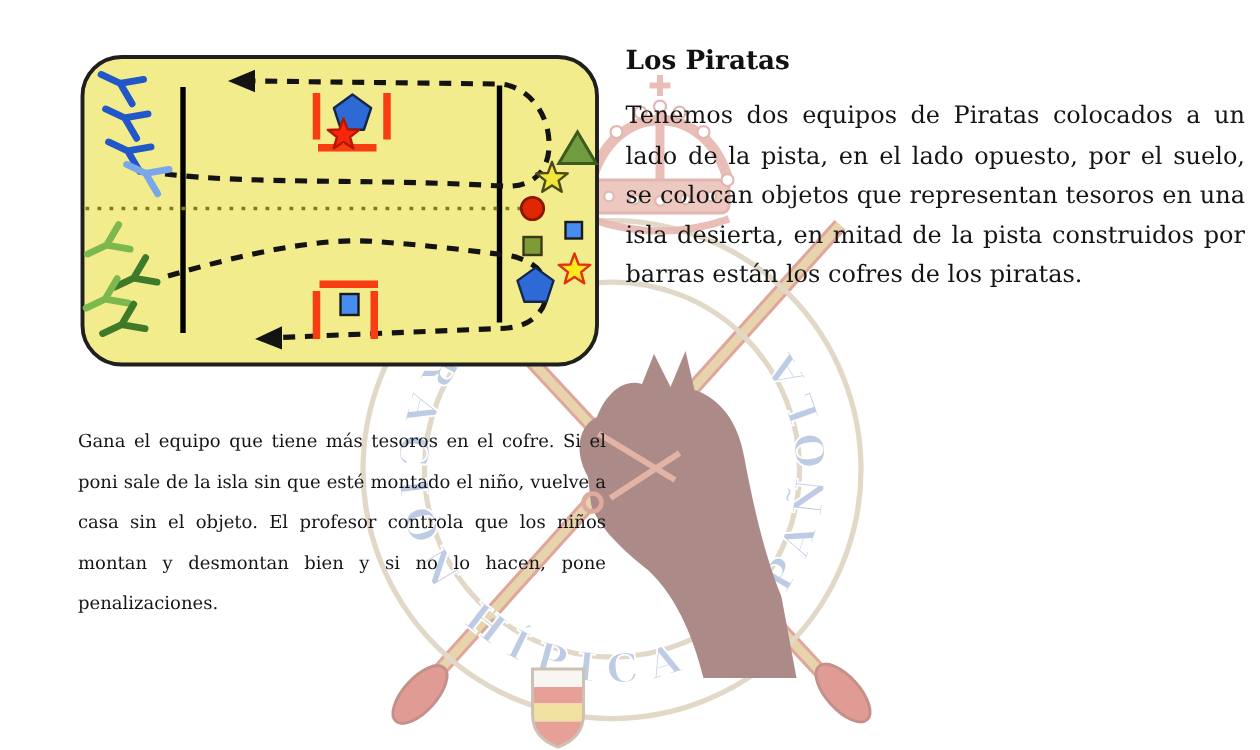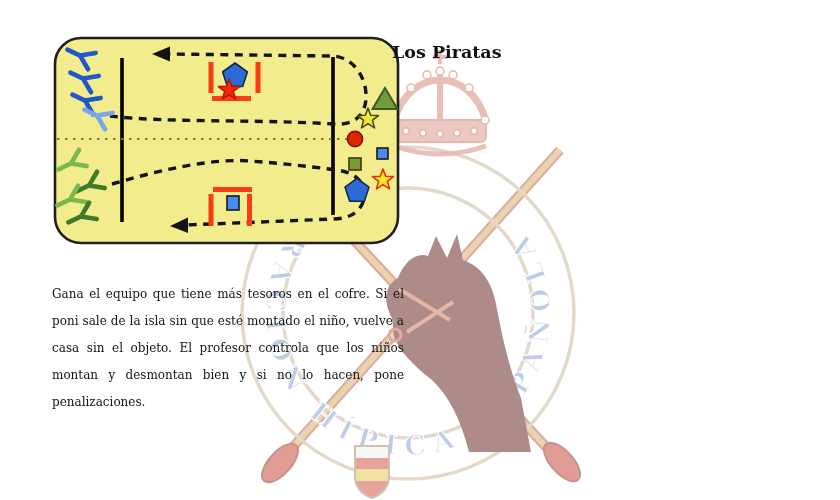--- a/index.html
+++ b/index.html
@@ -7,21 +7,21 @@
     width:840px;height:500px;position:relative;overflow:hidden;
     background:#ffffff;
     font-family:"DejaVu Serif", serif;
   }
   .watermark{position:absolute;left:0;top:0;width:840px;height:500px;z-index:0;}
   .diagram{position:absolute;left:40px;top:30px;width:370px;height:220px;z-index:2;}
   .left-par{
     position:absolute;left:52px;top:281px;width:352px;z-index:3;
     font-size:12px;line-height:27px;text-align:justify;color:#141414;
   }
-  .right-col{position:absolute;left:392px;top:31px;width:413px;z-index:3;color:#141414;margin-top:11px;}
+  .right-col{position:absolute;left:417px;top:31px;width:413px;z-index:3;color:#141414;}
   .right-col h1{font-size:17.5px;font-weight:bold;margin:0 0 13px 0;color:#111;}
   .right-col p{margin:0;font-size:16px;line-height:26.5px;text-align:justify;}
 </style>
 </head>
 <body>
 
 <svg class="watermark" viewBox="0 0 840 500" aria-hidden="true">
   <g opacity="0.5">
 
     <g>
@@ -148,13 +148,14 @@
   <rect x="377" y="148" width="11" height="11" fill="#478cf0" stroke="#1a1a1a" stroke-width="1.6"></rect>
   <rect x="349" y="158" width="12" height="12" fill="#7e9c34" stroke="#3a3a1a" stroke-width="1.6"></rect>
   <use href="#star" transform="translate(383,180)" fill="#ffe81c" stroke="#e03010"></use>
   <use href="#pent" transform="translate(357,191) scale(0.97)" fill="#2e6ad6" stroke="#14264a"></use>
 </svg>
 
 <div class="left-par">Gana el equipo que tiene más tesoros en el cofre. Si el poni sale de la isla sin que esté montado el niño, vuelve a casa sin el objeto. El profesor controla que los niños montan y desmontan bien y si no lo hacen, pone penalizaciones.</div>
 
 <div class="right-col">
   <h1>Los Piratas</h1>
+  <p>Tenemos dos equipos de Piratas colocados a un lado de la pista, en el lado opuesto,  por el suelo, se colocan objetos que representan tesoros en una isla desierta, en mitad de la pista construidos por barras están los cofres de los piratas.</p>
 </div>
 
 </body></html>

